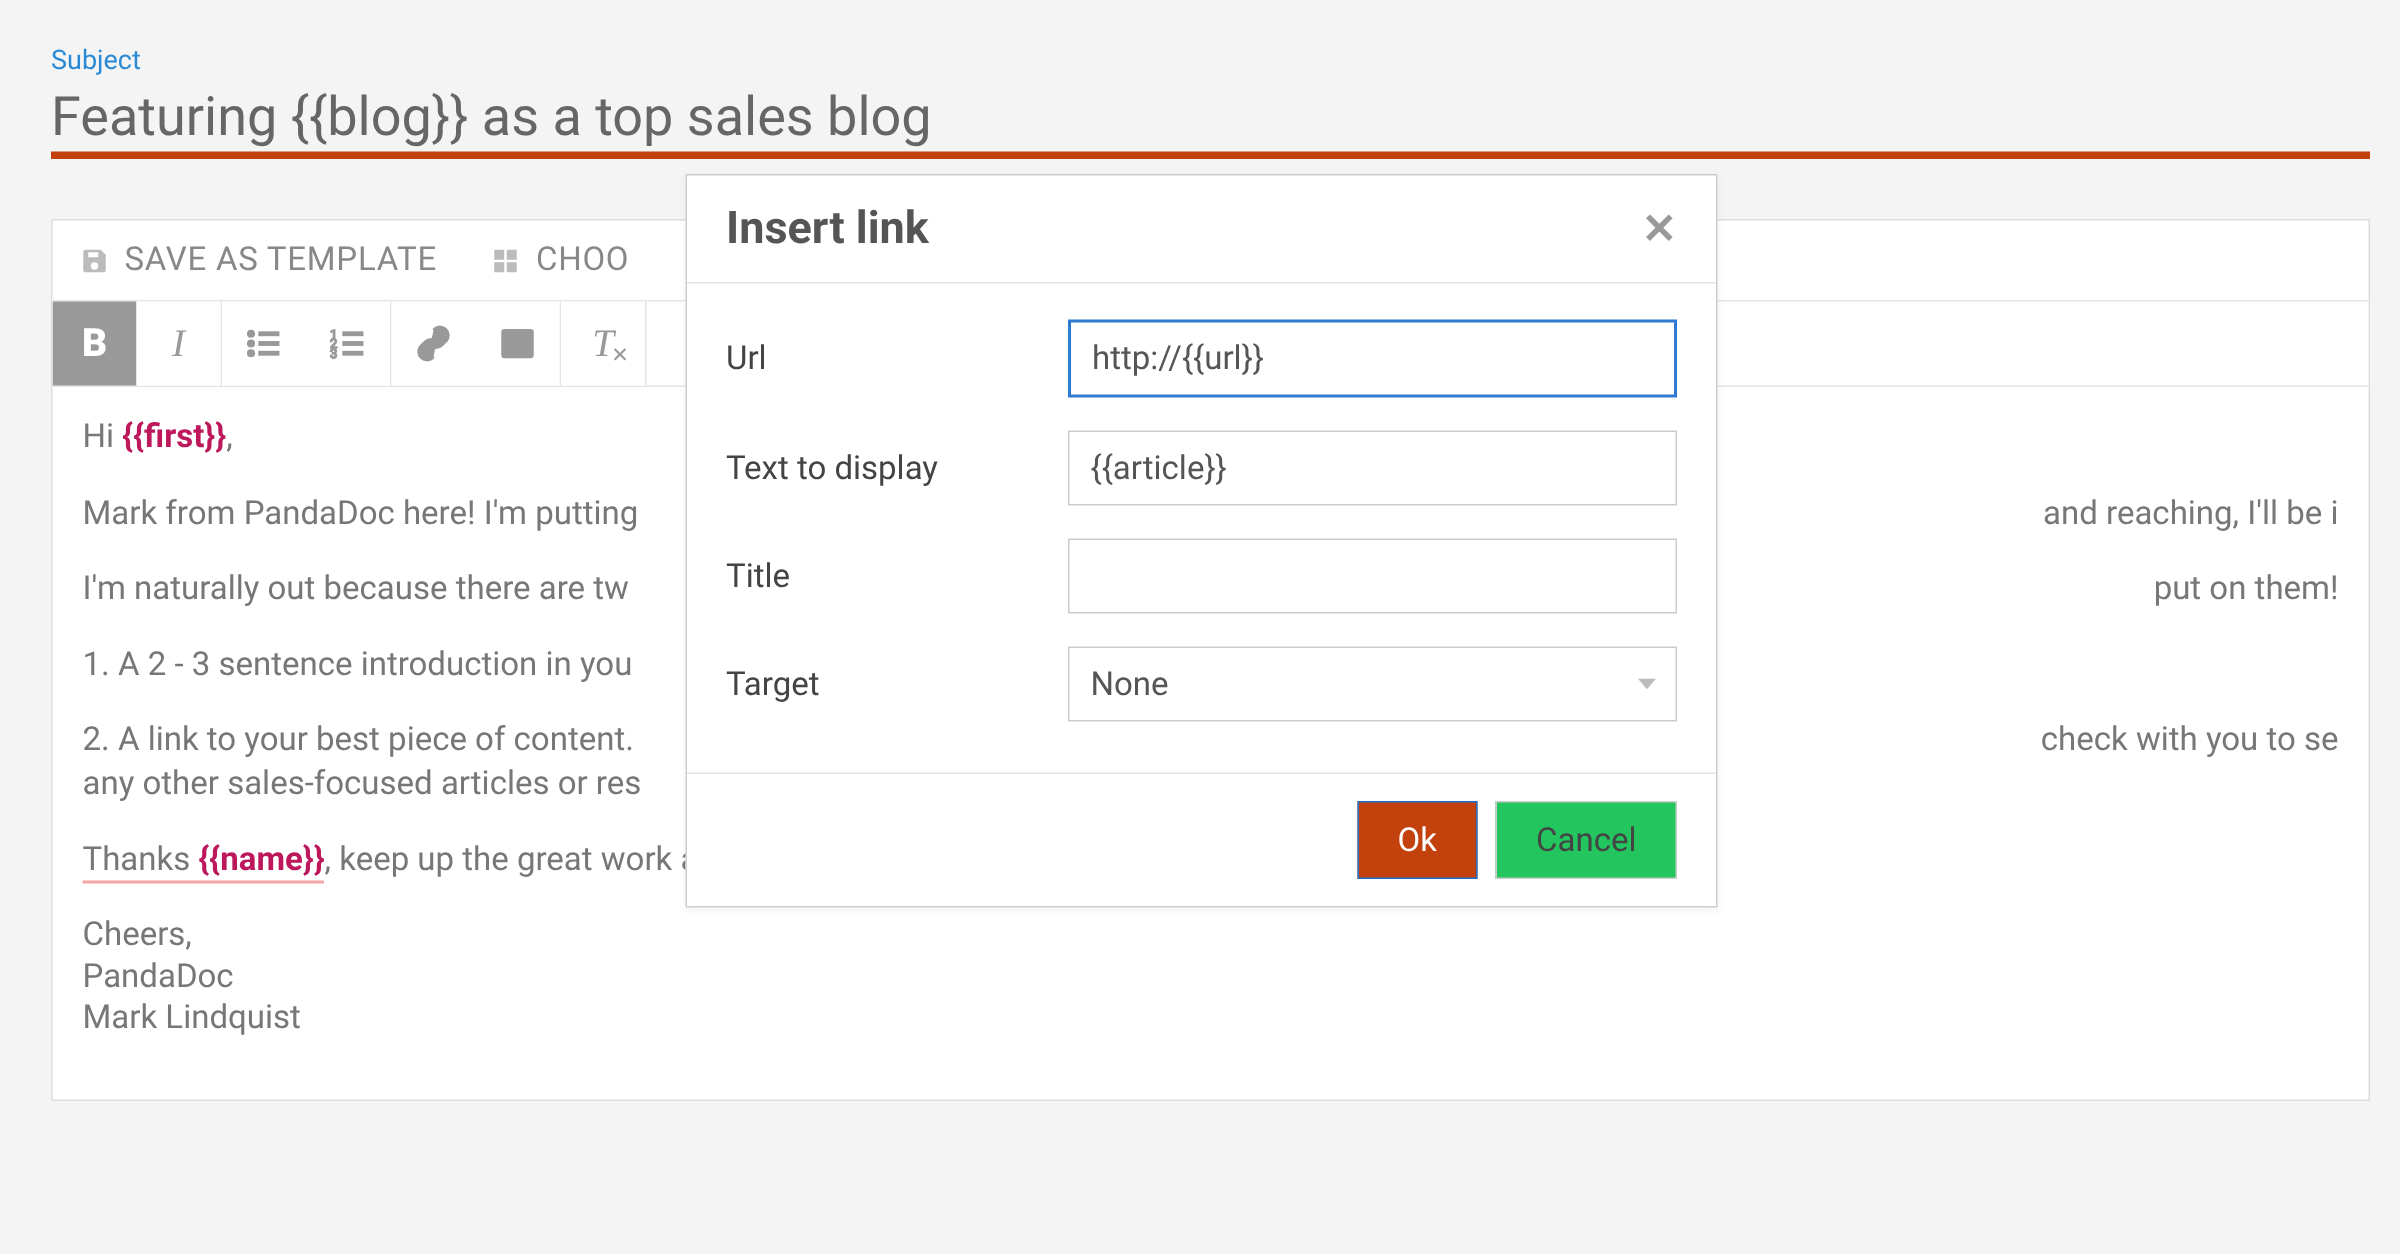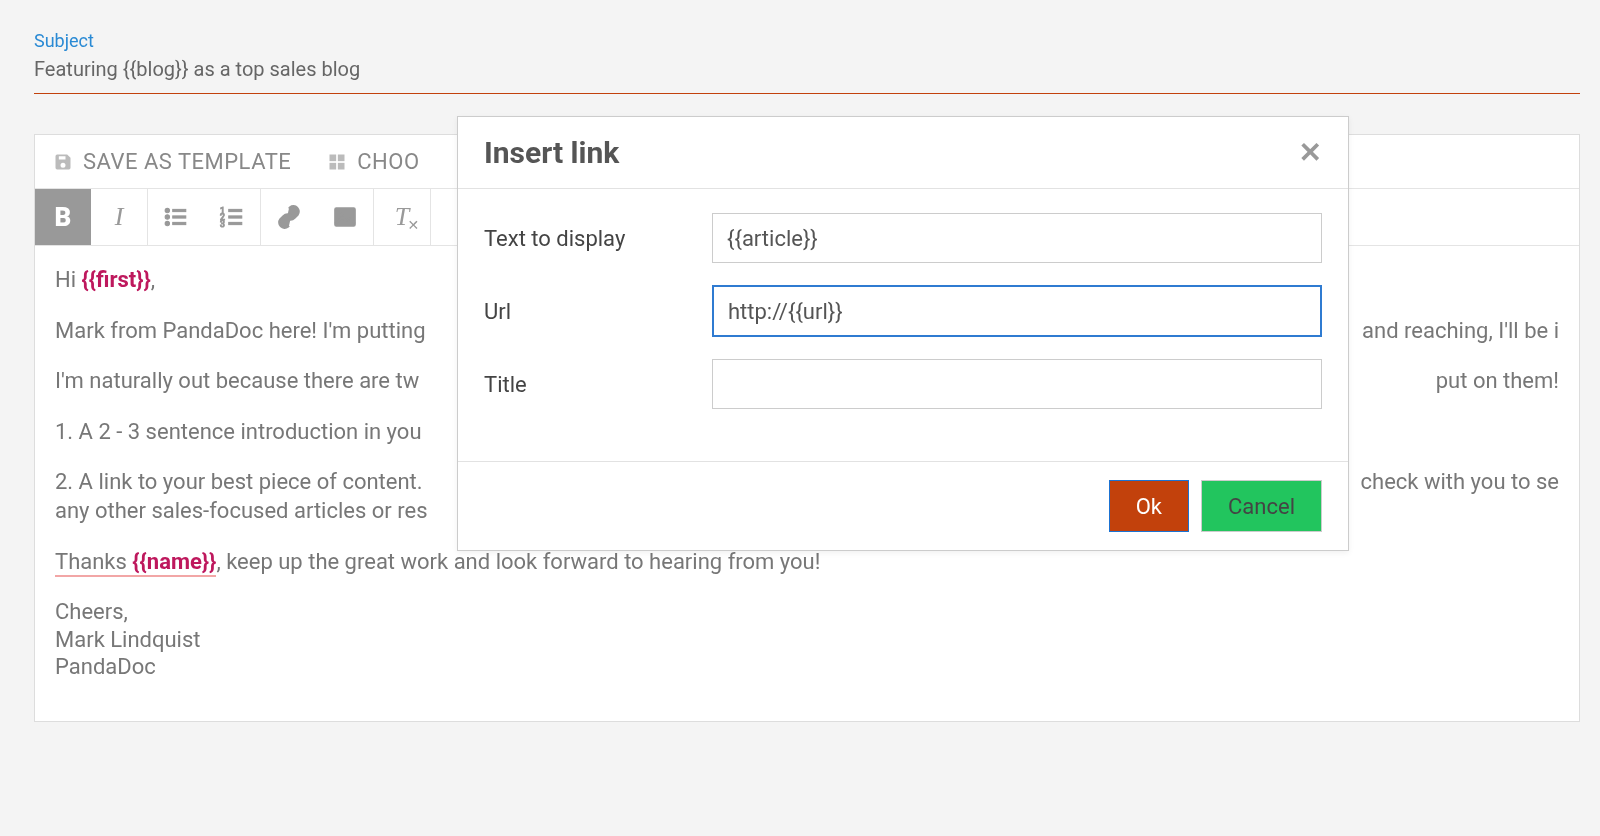--- a/index.html
+++ b/index.html
@@ -14,24 +14,24 @@
     position: relative;
   }
   .page { padding: 30px 20px 0 34px; }
   .subject-label {
     color: #2a8ad4;
     font-size: 18px;
     margin-bottom: 6px;
   }
   .subject-line {
     color: #666;
-    font-size: 20px;
+    font-size: 36px;
     font-weight: 400;
-    padding-bottom: 12px;
-    border-bottom: 1px solid #c2410c;
+    padding-bottom: 2px;
+    border-bottom: 5px solid #c2410c;
     margin-bottom: 40px;
   }
 
   .editor-wrapper {
     background: #fff;
     border: 1px solid #ddd;
     overflow: hidden;
   }
   .top-actions {
     display: flex;
@@ -84,21 +84,21 @@
     padding-bottom: 1px;
   }
   .sig { margin-top: 12px; }
   .sig div { line-height: 1.25; }
 
   
   .modal {
     position: absolute;
     left: 457px;
     top: 116px;
-    width: 892px;
+    width: 688px;
     background: #fff;
     border: 1px solid #ccc;
     box-shadow: 0 2px 6px rgba(0,0,0,0.06);
   }
   .modal-header {
     display: flex;
     justify-content: space-between;
     align-items: center;
     padding: 18px 26px 18px 26px;
     border-bottom: 1px solid #e2e2e2;
@@ -274,45 +274,52 @@
       <p style="margin-bottom:0;display:flex;justify-content:space-between;white-space:nowrap;">
         <span>2. A link to your best piece of content.</span>
         <span>check with you to se</span>
       </p>
       <p>any other sales-focused articles or res</p>
       <p>
         <span class="spellcheck"><span>Thanks </span></span><b class="spellcheck">{{name}}</b><span>, keep up the great work and look forward to hearing from you!</span>
       </p>
       <div class="sig">
         <div>Cheers,</div>
+        <div>PandaDoc</div>
         <div>Mark Lindquist</div>
-        <div>PandaDoc</div>
       </div>
     </div>
   </div>
 </div>
 
 <div class="modal">
   <div class="modal-header">
     <div class="modal-title">Insert link</div>
     <div class="modal-close">
       <span>✕</span>
     </div>
   </div>
   <div class="modal-body">
     <div class="field-row">
+      <div class="field-label">Url</div>
+      <input class="field-input focused" value="http://{{url}}" style="">
+    </div>
+    <div class="field-row">
       <div class="field-label">Text to display</div>
       <input class="field-input" value="{{article}}" style="">
-    </div>
-    <div class="field-row">
-      <div class="field-label">Url</div>
-      <input class="field-input focused" value="http://{{url}}" style="">
     </div>
     <div class="field-row">
       <div class="field-label">Title</div>
       <input class="field-input" value="" style="">
+    </div>
+    <div class="field-row" style="margin-bottom:4px;">
+      <div class="field-label">Target</div>
+      <div class="select-wrap">
+        <input class="field-input" readonly="" value="None" style="">
+        <div class="select-caret"></div>
+      </div>
     </div>
   </div>
   <div class="modal-footer">
     <div class="btn primary">Ok</div>
     <div class="btn">Cancel</div>
   </div>
 </div>
 
 </body></html>

